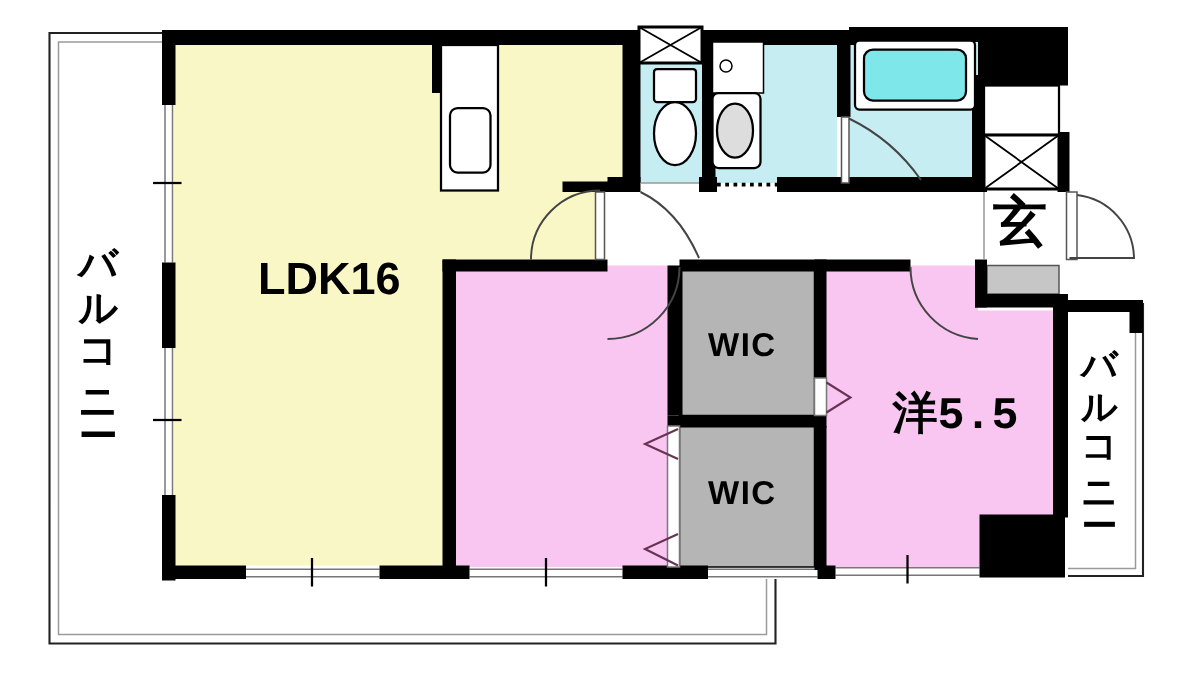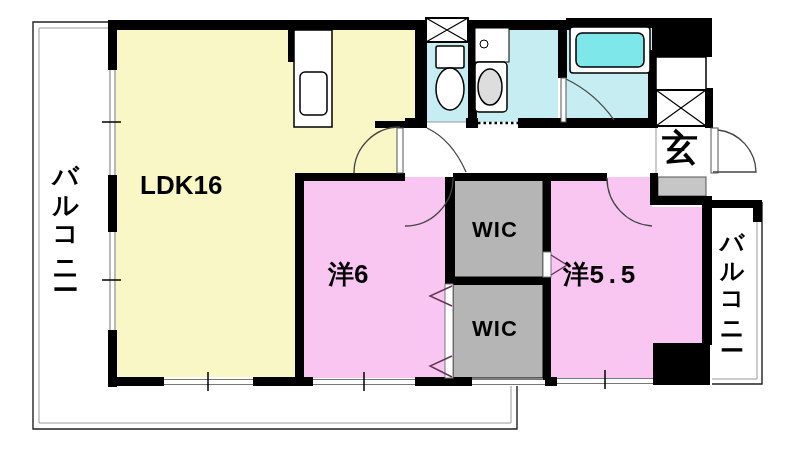--- a/index.html
+++ b/index.html
@@ -1,20 +1,20 @@
 <!DOCTYPE html>
 <html><head>
 <meta charset="utf-8">
 <style>
   html,body{margin:0;padding:0;background:#fff;}
   #plan{position:relative;width:800px;height:455px;background:#fff;overflow:hidden;
         font-family:"Liberation Sans","DejaVu Sans",sans-serif;}
   #plan svg{position:absolute;left:0;top:0;}
   .lbl{position:absolute;color:#000;font-weight:bold;line-height:1;white-space:nowrap;}
-  .lbl-room{font-size:26px;}
+  .lbl-room{font-size:30px;margin-left:32px;}
   .lbl-wic{font-size:22px;letter-spacing:1px;text-align:center;}
   .lbl-gen{font-size:36px;}
   .lbl-vert{writing-mode:vertical-rl;text-orientation:mixed;font-size:26px;letter-spacing:3px;}
 </style>
 </head>
 <body>
 
 <div id="plan">
 <svg width="800" height="455" viewBox="0 0 800 455">
 
@@ -157,20 +157,19 @@
   <g fill="none" stroke="#663355" stroke-width="1.4">
     <rect x="543" y="252" width="8" height="25" fill="#fff" stroke="#777" stroke-width="1"></rect>
     <path d="M551,255 L567,265 L551,275"></path>
     <rect x="445" y="284" width="8" height="94" fill="#fff" stroke="#777" stroke-width="1"></rect>
     <path d="M452,286 L430,296 L452,306"></path>
     <path d="M452,356 L430,366 L452,377"></path>
   </g>
 </svg>
 
   <div class="lbl lbl-room" style="left:140px;top:172px;">LDK16</div>
-  <div class="lbl lbl-room" style="left:328px;top:261px;">洋6</div>
   <div class="lbl lbl-room" style="left:563px;top:263px;font-family:Liberation Mono, monospace;">洋5.5</div>
   <div class="lbl lbl-wic" style="left:472px;top:219px;">WIC</div>
   <div class="lbl lbl-wic" style="left:472px;top:318px;">WIC</div>
   <div class="lbl lbl-gen" style="left:662px;top:130px;">玄</div>
   <div class="lbl lbl-vert" style="left:53px;top:146px;">バルコニー</div>
   <div class="lbl lbl-vert" style="left:720px;top:216px;font-size:24px;">バルコニー</div>
 </div>
 
 </body></html>

